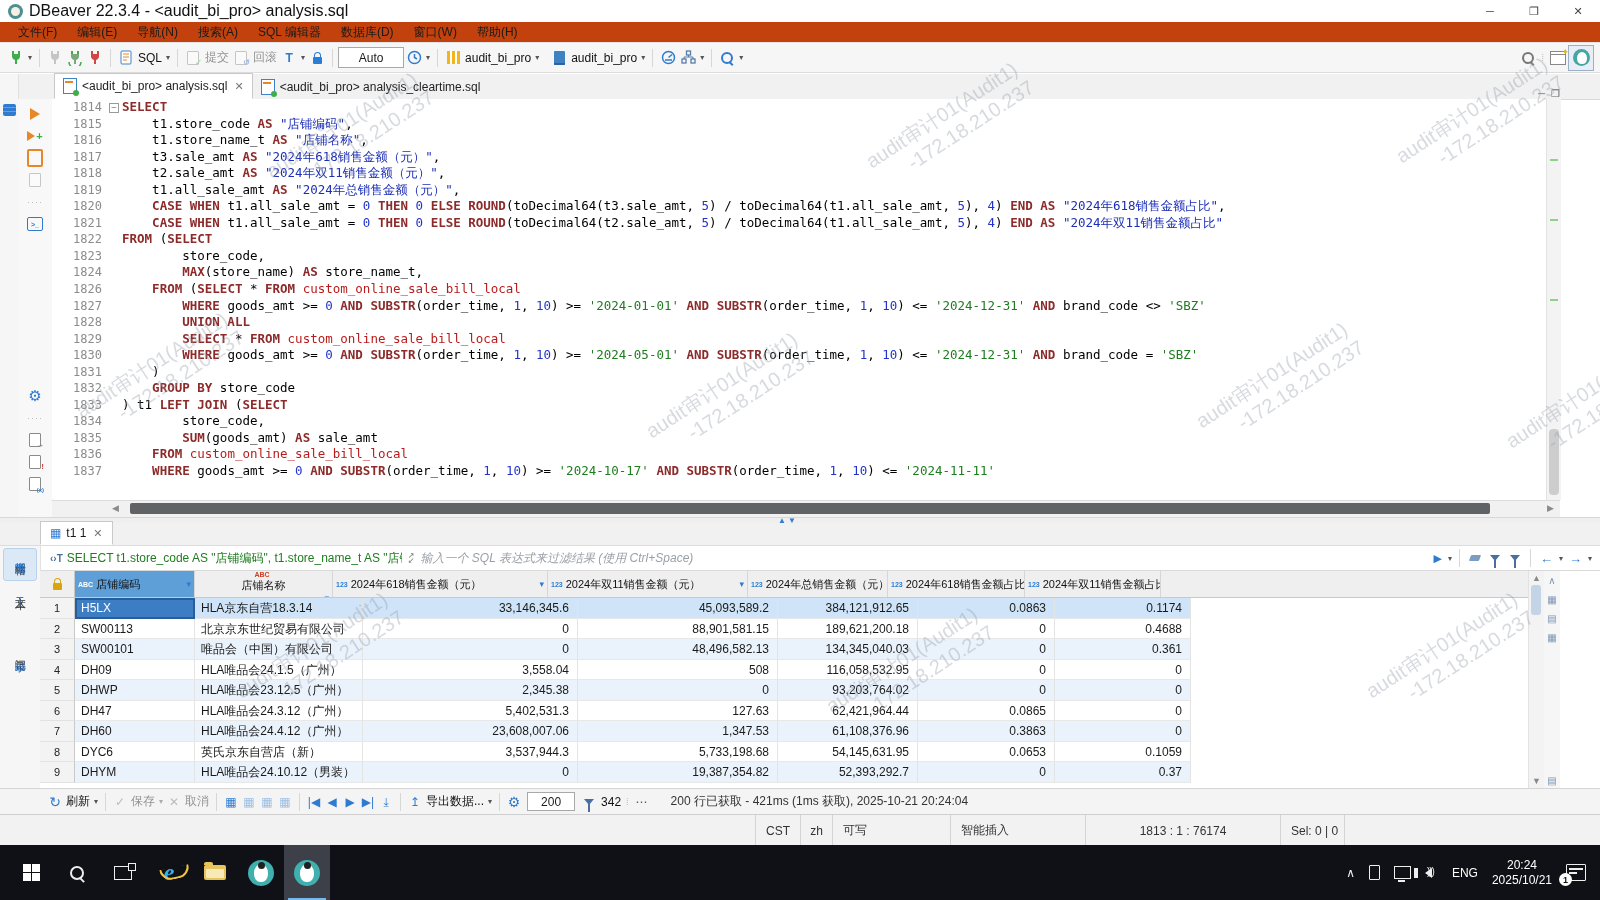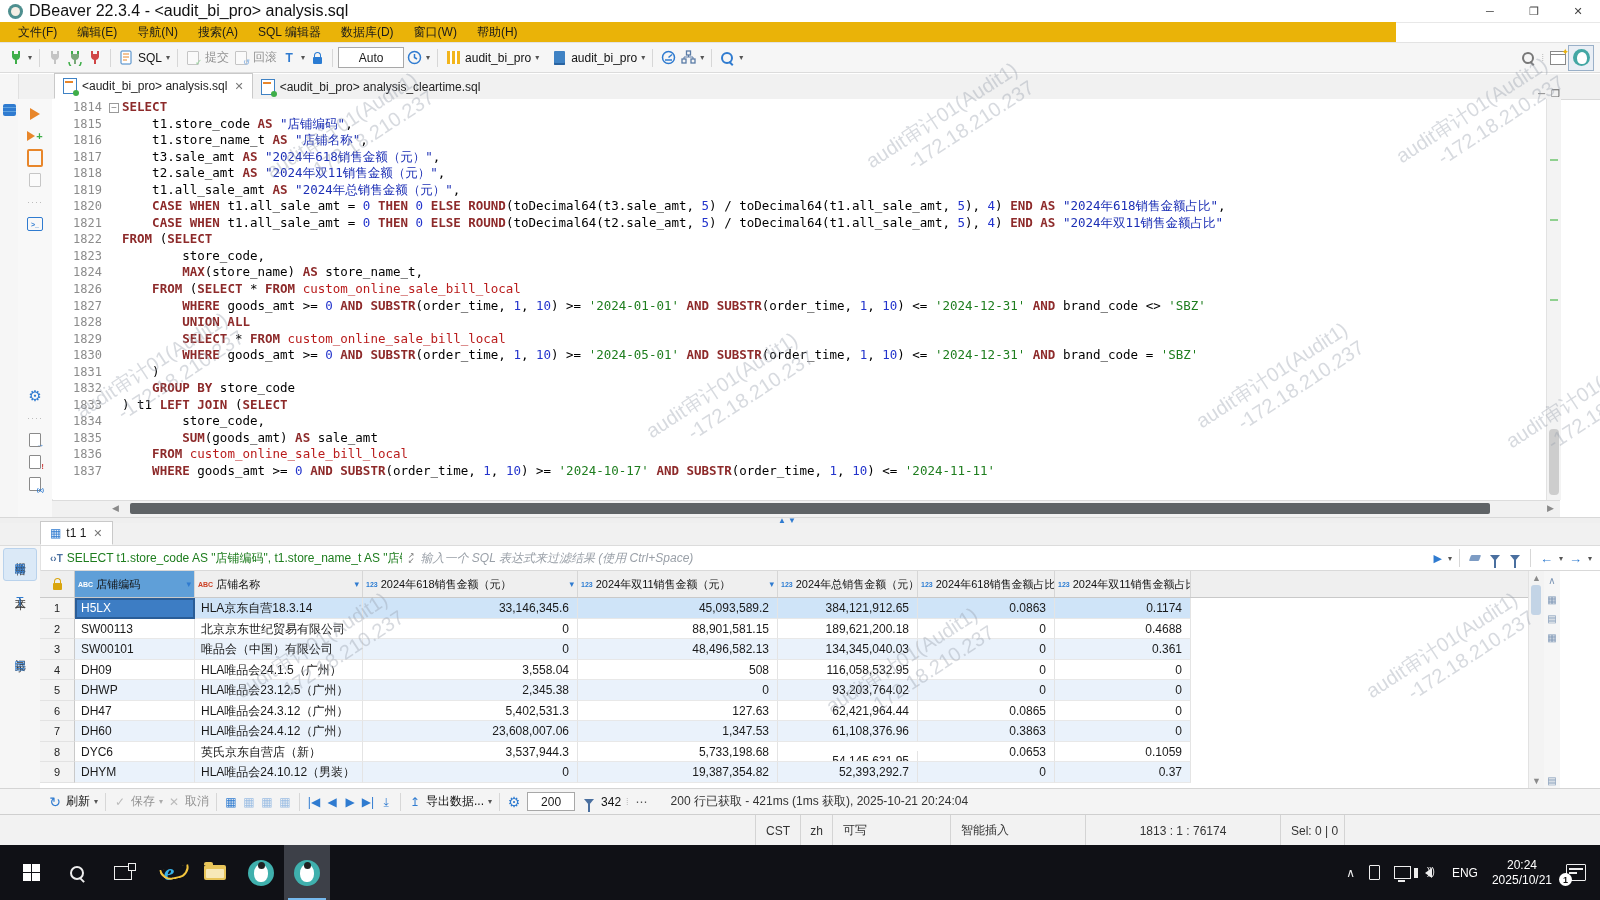--- a/index.html
+++ b/index.html
@@ -10,21 +10,21 @@
   .sep{width:1px;height:18px;background:#d7d7d7;margin:0 5px;}
   .dots{color:#b5b5b5;font-size:9px;letter-spacing:1px;margin:0 3px;}
   .dis{opacity:.45;}
   
   #titlebar{left:0;top:0;width:1600px;height:22px;background:#ffffff;border-bottom:1px solid #e8e8e8;}
   #titlebar .t{font-size:16px;color:#111;margin-left:6px;}
   .appicon{width:15px;height:15px;border-radius:50%;background:#4e8f8f;position:relative;margin-left:8px;}
   .appicon::after{content:"";position:absolute;left:3px;top:3px;width:9px;height:9px;border-radius:50%;background:#f5efe6;}
   .wbtn{width:44px;height:22px;display:flex;align-items:center;justify-content:center;color:#444;font-size:11px;}
   
-  #menubar{left:0;top:22px;width:1396px;height:20px;background:#eab308;display:flex;align-items:center;padding-left:10px;box-sizing:border-box;}
+  #menubar{left:0;top:22px;width:1600px;height:20px;background:#c2410c;display:flex;align-items:center;padding-left:10px;box-sizing:border-box;}
   .menu-item{margin-right:4px;padding:2px 8px;color:#1a1a1a;}
   
   #toolbar{left:0;top:42px;width:1600px;height:31px;background:#f6f6f6;border-top:1px solid #e3e3e3;border-bottom:1px solid #dcdcdc;display:flex;align-items:center;padding:0 6px;box-sizing:border-box;}
   .tbi{display:inline-flex;align-items:center;justify-content:center;width:20px;height:22px;position:relative;}
   .caret{font-size:8px;color:#555;margin:0 2px;}
   .tbl{font-size:12px;color:#111;margin:0 2px;}
   .combo{width:64px;height:19px;border:1px solid #a8a8a8;background:#fff;display:flex;align-items:center;justify-content:center;font-size:12px;}
   svg.ic{display:block;}
   .bars{width:13px;height:13px;background:repeating-linear-gradient(90deg,#f2b51c 0 3px,#fff 3px 5px);border:0;}
   .bluepage{width:11px;height:14px;background:#3f82c4;border-radius:1px;box-shadow:inset 0 -2px 0 #2a63a0;}
@@ -463,21 +463,21 @@
   <div id="grid" class="ab">
       <div id="ghead">
         <div class="h-rn">
           <span class="lockic gold"></span>
         </div>
         <div class="hc sel" style="width: 120px;">
           <span class="ctype abc">ABC</span>
           <span>店铺编码</span>
           <span class="harrow">▾</span>
         </div>
-        <div class="hc" style="width: 168px;">
+        <div class="hc" style="width: 138px; flex-direction: column;">
           <span class="ctype abc">ABC</span>
           <span>店铺名称</span>
           <span class="harrow">▾</span>
         </div>
         <div class="hc" style="width: 215px;">
           <span class="ctype num">123</span>
           <span>2024年618销售金额（元）</span>
           <span class="harrow">▾</span>
         </div>
         <div class="hc" style="width: 200px; justify-content: space-between;">
@@ -567,21 +567,21 @@
         <div class="gc r" style="width: 140px;">61,108,376.96</div>
         <div class="gc r" style="width: 137px;">0.3863</div>
         <div class="gc r" style="width: 136px;">0</div>
       </div>
       <div class="gr">
         <div class="rn">8</div>
         <div class="gc l" style="width: 120px;">DYC6</div>
         <div class="gc l" style="width: 168px;">英氏京东自营店（新）</div>
         <div class="gc r" style="width: 215px;">3,537,944.3</div>
         <div class="gc r" style="width: 200px;">5,733,198.68</div>
-        <div class="gc r" style="width: 140px; margin-top: 9px;">54,145,631.95</div>
+        <div class="gc r" style="width: 140px;">54,145,631.95</div>
         <div class="gc r" style="width: 137px;">0.0653</div>
         <div class="gc r" style="width: 136px;">0.1059</div>
       </div>
       <div class="gr odd">
         <div class="rn">9</div>
         <div class="gc l" style="width: 120px;">DHYM</div>
         <div class="gc l" style="width: 168px;">HLA唯品会24.10.12（男装）</div>
         <div class="gc r" style="width: 215px;">0</div>
         <div class="gc r" style="width: 200px;">19,387,354.82</div>
         <div class="gc r" style="width: 140px;">52,393,292.7</div>

